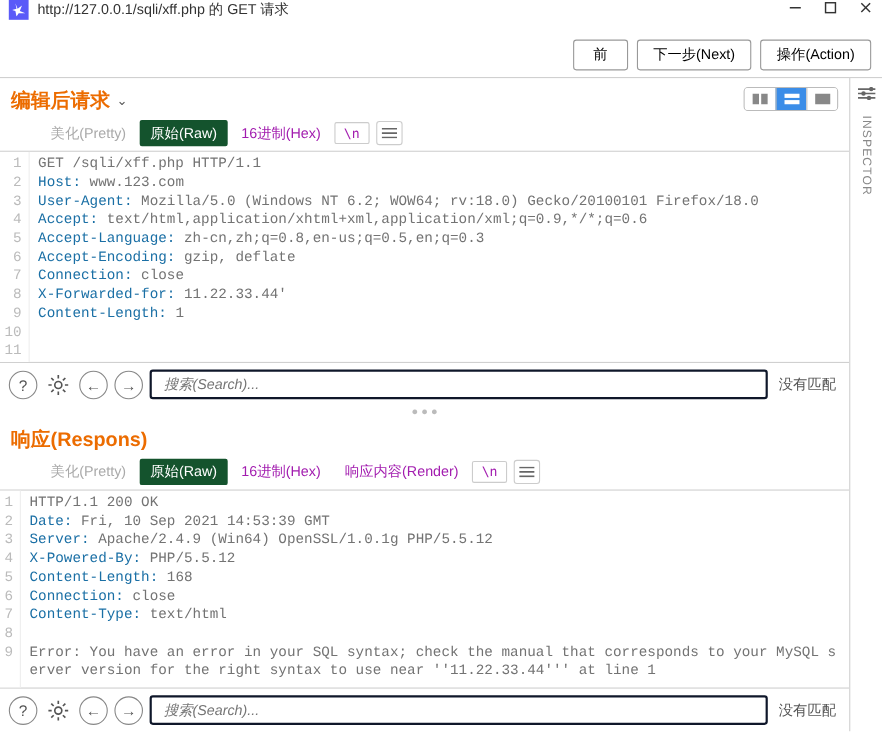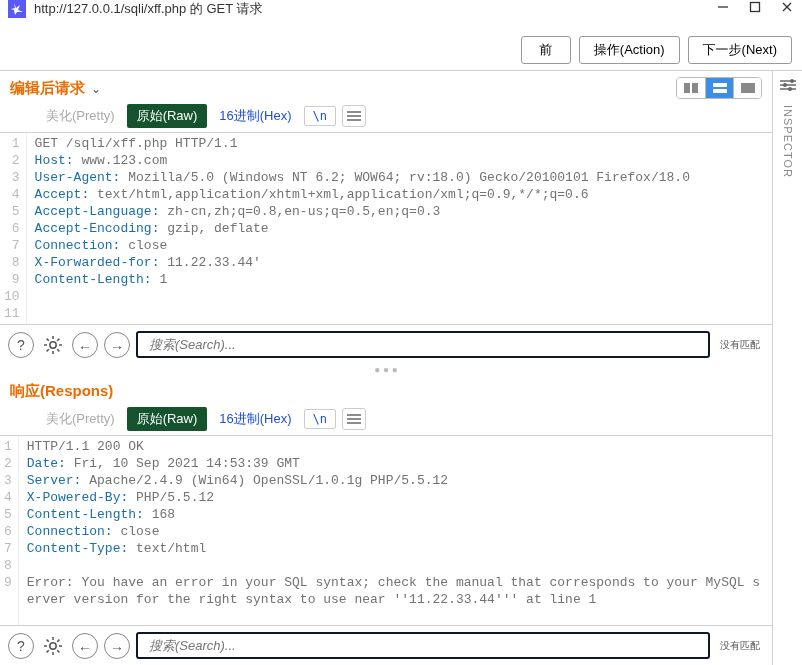--- a/index.html
+++ b/index.html
@@ -15,25 +15,25 @@
   .toolbar button { background: #fff; border: 1px solid #999; border-radius: 3px; padding: 4px 14px; font-size: 13px; cursor: pointer; min-width: 50px; }
   
   .main-wrap { display: flex; flex: 1; min-height: 0; }
   .panels { flex: 1; display: flex; flex-direction: column; min-width: 0; border-top: 1px solid #d0d0d0; }
   .right-rail { width: 30px; border-left: 1px solid #d0d0d0; border-top: 1px solid #d0d0d0; display: flex; flex-direction: column; align-items: center; padding-top: 8px; gap: 14px; background:#fff;}
   .right-rail .rail-icon svg { display:block; }
   .inspector-label { writing-mode: vertical-rl; font-size: 11px; letter-spacing: 1px; color: #888; font-family: Arial, sans-serif; }
   
   .pane { display: flex; flex-direction: column; min-height: 0; }
   .pane-header { display: flex; align-items: center; padding: 8px 10px 6px 10px; gap: 6px; }
-  .pane-title { color: #ec6c00; font-weight: bold; font-size: 15px; }
+  .pane-title { color: #ec6c00; font-weight: bold; font-size: 18px; }
   .chevron { color: #555; font-size: 12px; }
   
   .tabs-row { display: flex; align-items: center; padding: 0 8px 4px 8px; gap: 2px; margin-left: 28px; }
-  .tab { padding: 3px 10px; font-size: 13px; color: #1d4ed8; border-radius: 2px; cursor: pointer; }
+  .tab { padding: 3px 10px; font-size: 13px; color: #a21caf; border-radius: 2px; cursor: pointer; }
   .tab.disabled { color: #aaa; }
   .tab.active { background: #14532d; color: #fff; }
   .tab.newline { border: 1px solid #ccc; padding: 2px 8px; font-family: monospace; font-size: 12px; }
   .menu-btn { border: 1px solid #ccc; border-radius: 3px; width: 24px; height: 22px; display:flex; align-items:center; justify-content:center; cursor: pointer; margin-left: 4px;}
   .menu-btn svg { display:block; }
   
   .view-toggle { margin-left: auto; display: flex; border: 1px solid #bbb; border-radius: 4px; overflow: hidden;}
   .view-toggle .vbtn { width: 28px; height: 20px; display:flex; align-items:center; justify-content:center; cursor:pointer; background:#fff;}
   .view-toggle .vbtn.active { background: #3b8de8; }
   .view-toggle .vbtn + .vbtn { border-left: 1px solid #bbb; }
@@ -41,21 +41,21 @@
   .code-area { flex: 1; min-height: 0; overflow: auto; border-top: 1px solid #d0d0d0; border-bottom: 1px solid #d0d0d0; font-family: "Courier New", monospace; font-size: 13px; line-height: 17px; display: flex; }
   .gutter { background: #fff; color: #bbb; text-align: right; padding: 2px 6px 2px 4px; user-select: none; white-space: pre; border-right: 1px solid #eee;}
   .code { padding: 2px 8px; white-space: pre-wrap; word-break: break-all; flex: 1; }
   .hdr-name { color: #1a6fa5; }
   .hdr-val { color: #737373; }
   
   .footer { display: flex; align-items: center; padding: 6px 8px; gap: 6px; }
   .round-btn { width: 26px; height: 26px; border: 1.5px solid #888; border-radius: 50%; display:flex; align-items:center; justify-content:center; cursor:pointer; background:#fff; font-size:14px; color:#555;}
   .gear-btn { width: 26px; height: 26px; display:flex; align-items:center; justify-content:center; cursor:pointer;}
   .search-box { flex: 1; border: 2px solid #0f172a; border-radius: 3px; padding: 4px 11px; font-size: 13px; font-style: italic; color: #888; }
-  .match-label { color: #555; font-size: 10px; padding: 0 4px;}
+  .match-label { color: #555; font-size: 13px; padding: 0 4px;}
   
   .divider { height: 10px; display:flex; align-items:center; justify-content:center; color: #bbb; font-size: 10px; cursor: row-resize;}
   
   #req-pane { flex: 0 0 auto; }
   #req-pane .code-area { height: 190px; }
   #resp-pane { flex: 1; }
   #resp-pane .code-area { flex: 1; }
   
   .hdr-top { display:flex; align-items:center; }
 </style>
@@ -84,22 +84,22 @@
         <svg width="12" height="12">
           <line x1="2" y1="2" x2="10" y2="10" stroke="#333" stroke-width="1.3"></line>
           <line x1="10" y1="2" x2="2" y2="10" stroke="#333" stroke-width="1.3"></line>
         </svg>
       </div>
   </div>
 </div>
 
 <div class="toolbar">
   <button>前</button>
+  <button>下一步(Next)</button>
   <button>操作(Action)</button>
-  <button>下一步(Next)</button>
 </div>
 
 <div class="main-wrap">
   <div class="panels">
 
     <div class="pane" id="req-pane">
       <div class="hdr-top">
         <div class="pane-header">
           <span class="pane-title">编辑后请求</span>
           <span class="chevron">⌄</span>
@@ -190,20 +190,21 @@
     <div class="divider">● ● ●</div>
 
     <div class="pane" id="resp-pane">
       <div class="pane-header">
         <span class="pane-title">响应(Respons)</span>
       </div>
       <div class="tabs-row">
         <div class="tab disabled">美化(Pretty)</div>
         <div class="tab active">原始(Raw)</div>
         <div class="tab">16进制(Hex)</div>
+        <div class="tab">响应内容(Render)</div>
         <div class="tab newline">\n</div>
         <div class="menu-btn">
             <svg width="14" height="10">
               <line x1="0" y1="1" x2="14" y2="1" stroke="#666" stroke-width="1.5"></line>
               <line x1="0" y1="5" x2="14" y2="5" stroke="#666" stroke-width="1.5"></line>
               <line x1="0" y1="9" x2="14" y2="9" stroke="#666" stroke-width="1.5"></line>
             </svg>
           </div>
       </div>
       <div class="code-area">

